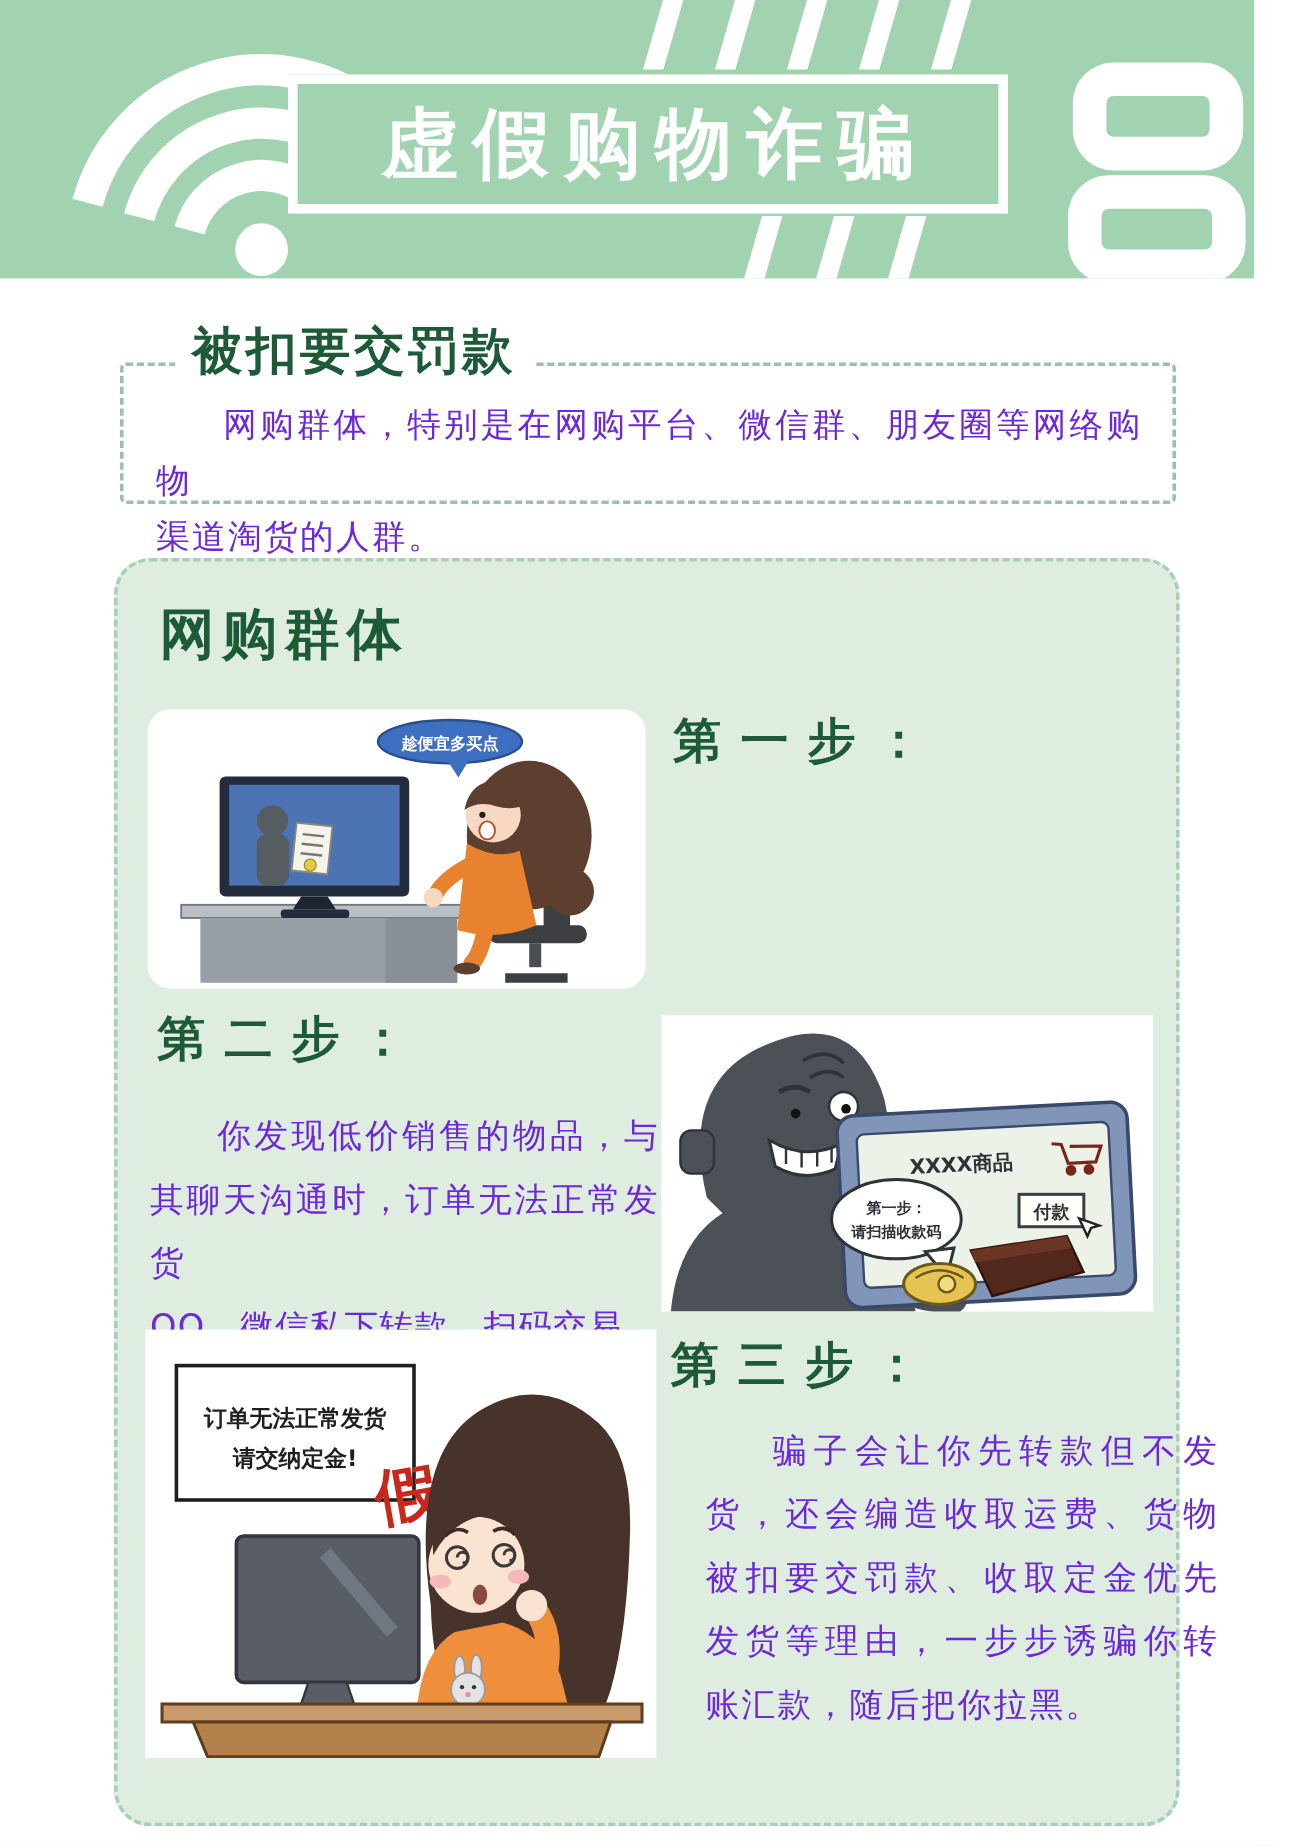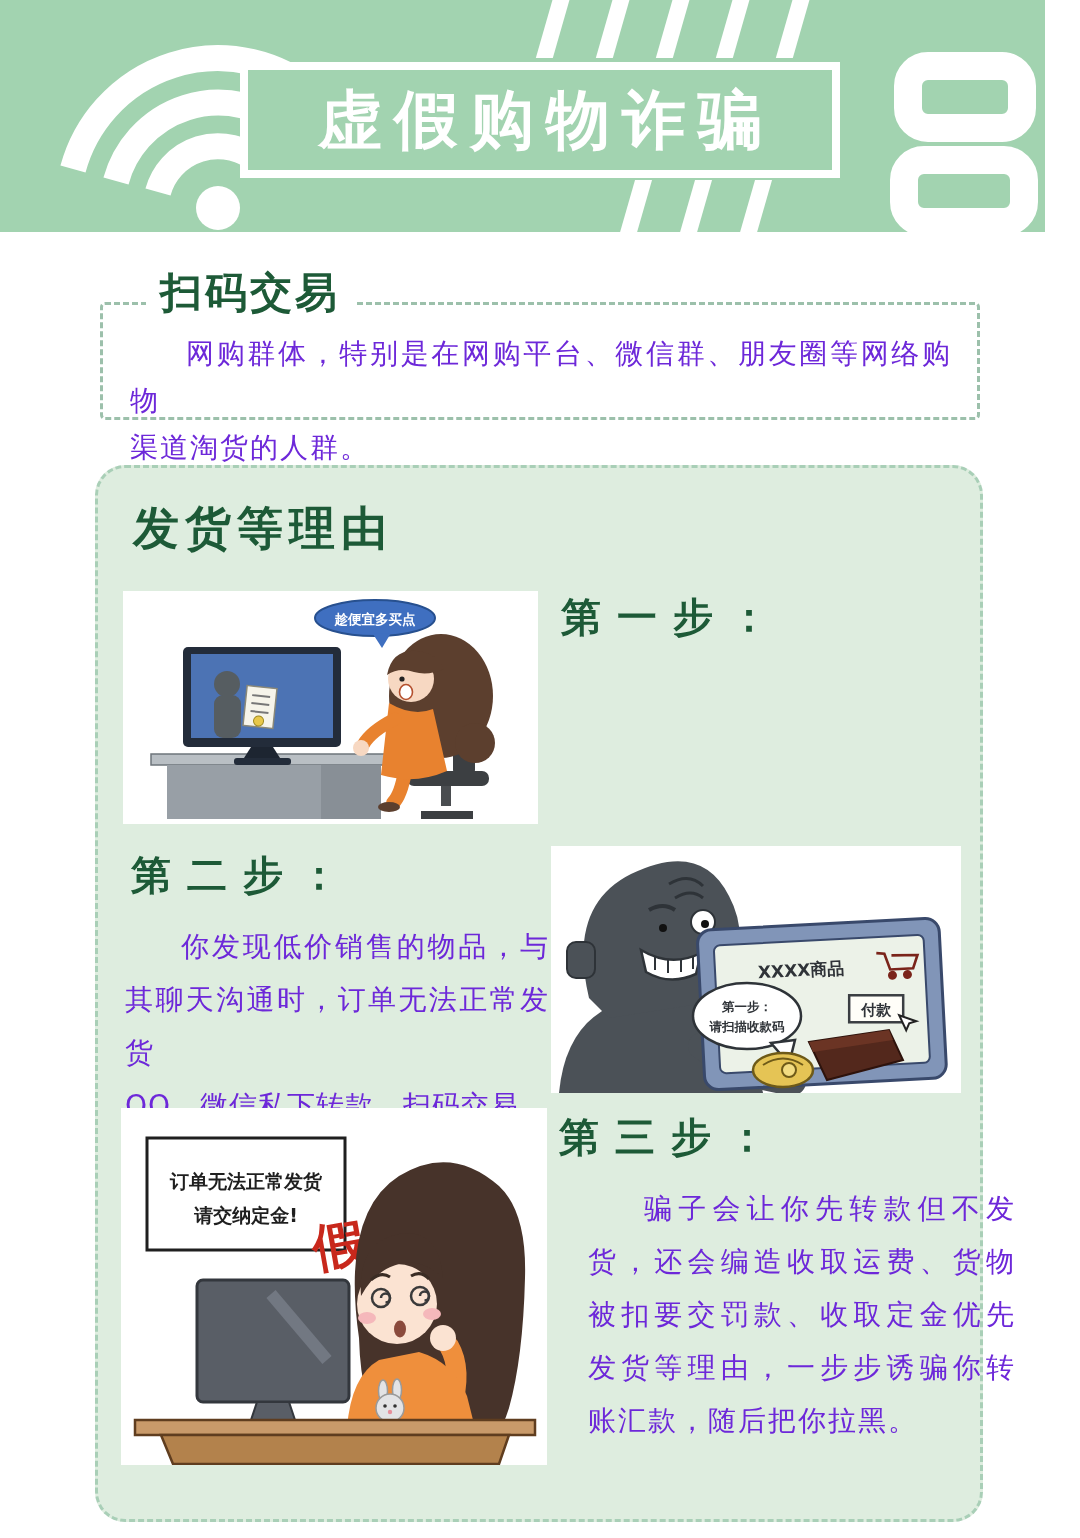--- a/index.html
+++ b/index.html
@@ -34,26 +34,26 @@
   .panel{position:absolute;left:95px;top:465px;width:888px;height:1057px;box-sizing:border-box;
     background:#deeddf;border:3px dashed #a9cfb7;border-radius:30px;}
   .panel-title{position:absolute;left:35px;top:30px;font-size:46px;font-weight:bold;color:#1d5a37;letter-spacing:6px;}
   .step-head{position:absolute;font-size:40px;font-weight:bold;color:#1d5a37;letter-spacing:16px;white-space:nowrap;}
   .illu{position:absolute;background:#ffffff;}
   .illu svg{display:block;width:100%;height:100%;}
   svg text{font-family:inherit;}
 
   .s1-head{left:463px;top:122px;}
   .s1-para{position:absolute;left:461px;top:195px;width:426px;line-height:53px;}
-  .s2-head{left:33px;top:380px;}
+  .s2-head{left:33px;top:370px;}
   .s2-para{position:absolute;left:27px;top:452px;width:424px;line-height:53px;letter-spacing:1px;}
   .s3-head{left:461px;top:642px;}
   .s3-para{position:absolute;left:458px;top:714px;width:428px;line-height:53px;margin-left:32px;}
 
-  .illu1{left:25px;top:123px;width:415px;height:233px;}
+  .illu1{left:25px;top:123px;width:415px;height:233px;border-radius:19px;}
   .illu2{left:453px;top:378px;width:410px;height:247px;}
   .illu3{left:23px;top:640px;width:426px;height:357px;}
 </style>
 </head>
 <body>
 
 <div class="page">
 
   <div class="header">
 
@@ -80,28 +80,28 @@
     </div>
 
     <svg class="big-num" viewBox="0 0 176 186">
       <rect x="32" y="16" width="114" height="62" rx="20" fill="none" stroke="#ffffff" stroke-width="28"></rect>
       <rect x="28" y="110" width="120" height="62" rx="20" fill="none" stroke="#ffffff" stroke-width="28"></rect>
       <text x="-999" y="-999">8</text>
     </svg>
   </div>
 
   <div class="aud-box"></div>
-  <div class="aud-title">扫码交易</div>
+  <div class="aud-title">被扣要交罚款</div>
   <div class="aud-para para">
       <div class="tline">网购群体，特别是在网购平台、微信群、朋友圈等网络购物</div>
       <div class="tline">渠道淘货的人群。</div>
     </div>
 
   <div class="panel">
-    <div class="panel-title">发货等理由</div>
+    <div class="panel-title">网购群体</div>
 
     <div class="illu illu1">
       <svg viewBox="0 0 415 233">
         <g>
           <rect x="330" y="100" width="22" height="88" rx="9" fill="#3c3f42"></rect>
           <rect x="284" y="180" width="82" height="15" rx="7" fill="#3c3f42"></rect>
           <rect x="318" y="195" width="10" height="20" fill="#4a4d50"></rect>
           <path d="M298 224 L350 224" stroke="#3c3f42" stroke-width="8"></path>
         </g>
         <g>

